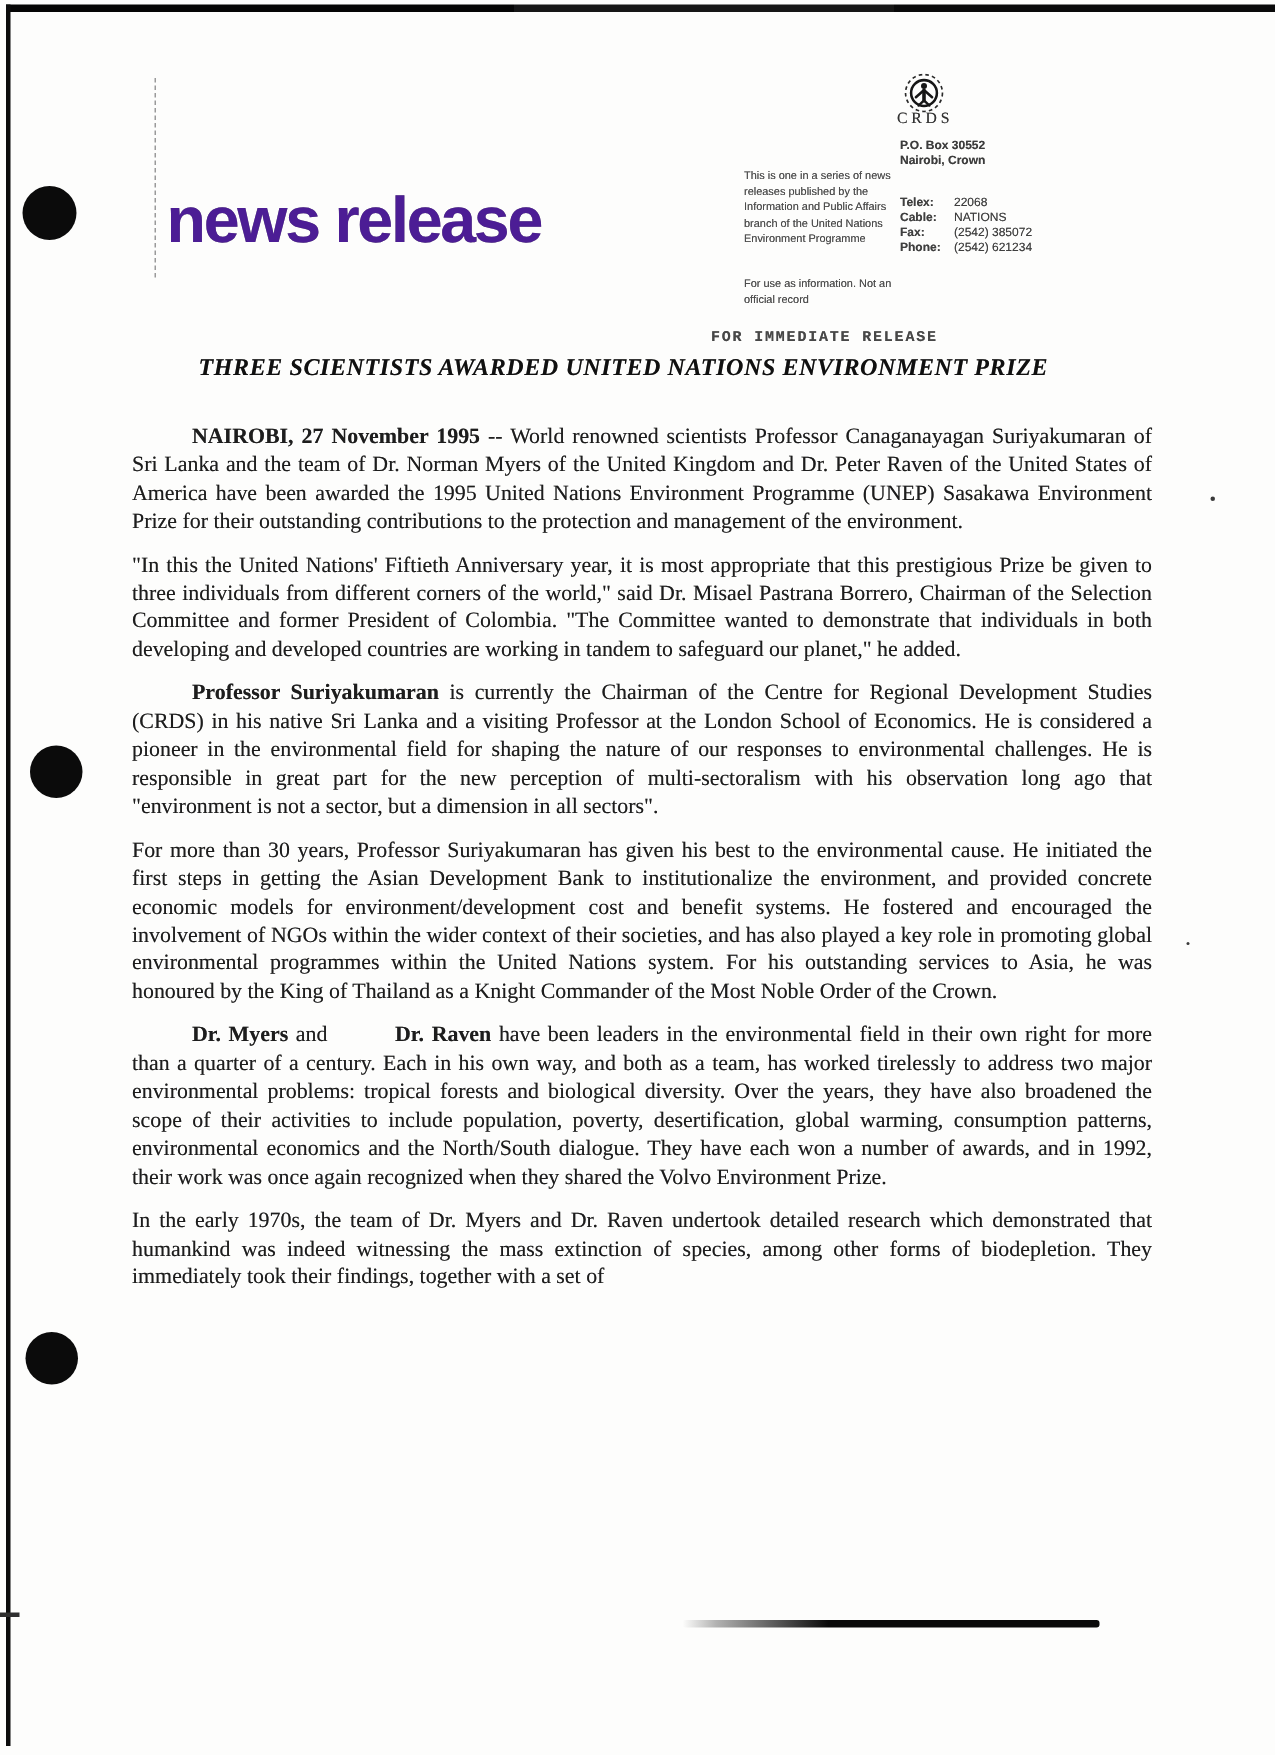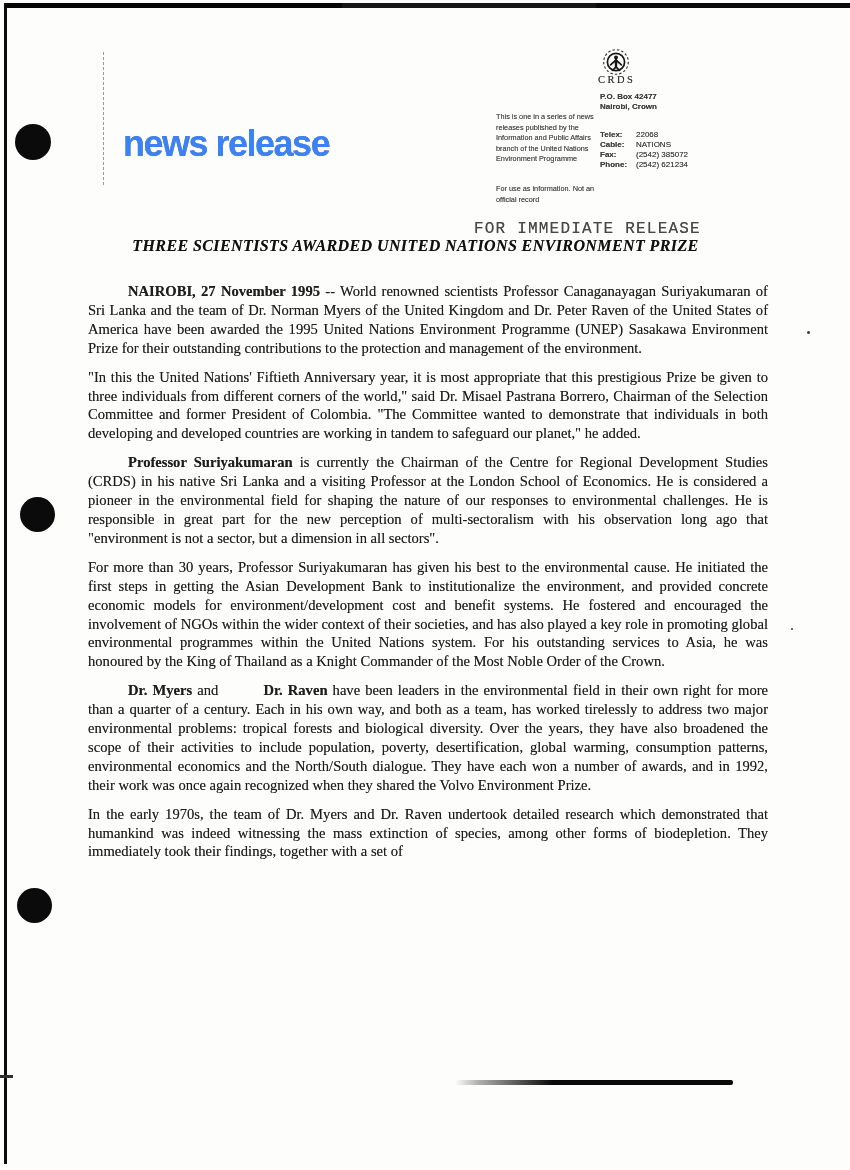--- a/index.html
+++ b/index.html
@@ -19,42 +19,42 @@
   .punch-dot{position:absolute;border-radius:50%;background:#0b0b0b;}
   .dot1{left:15px;top:124px;width:36px;height:36px;}
   .dot2{left:20px;top:497px;width:35px;height:35px;}
   .dot3{left:17px;top:888px;width:35px;height:35px;}
   .speck{position:absolute;background:#3a3a3a;border-radius:50%;}
 
   
   .brand-rule{position:absolute;left:103px;top:52px;height:133px;border-left:1px dashed #9a9a9a;}
   .brand{position:absolute;left:111px;top:123px;
     font-family:"Liberation Sans", sans-serif;
-    font-weight:bold;font-size:36px;letter-spacing:-1.5px;color:#3b82f6;margin-left:12px;}
+    font-weight:bold;font-size:43px;letter-spacing:-1.5px;color:#4c1d95;}
   .small-print{position:absolute;width:100px;
     font-family:"Liberation Sans", sans-serif;
     font-size:7.3px;line-height:10.6px;color:#4c4c4c;margin-top:43px;}
   .series-note{left:496px;top:69px;}
   .usage-note{left:496px;top:141px;}
   .unep-logo{position:absolute;left:599px;top:49px;}
   .unep-word{position:absolute;left:598px;top:74px;width:44px;
     font-family:"Liberation Serif", serif;font-size:10.5px;letter-spacing:2.5px;color:#333;}
   .addr{position:absolute;left:600px;top:92px;
     font-family:"Liberation Sans", sans-serif;
     font-weight:bold;font-size:8px;line-height:10px;color:#3c3c3c;}
   .contacts{position:absolute;left:600px;top:130px;
     font-family:"Liberation Sans", sans-serif;font-size:8px;line-height:10px;color:#3f3f3f;}
   .contact-row{display:flex;}
   .contact-row .lbl{width:36px;font-weight:bold;}
   .contact-row .val{white-space:nowrap;}
 
   
   .release-tag{position:absolute;left:474px;top:220px;
     font-family:"Liberation Mono", monospace;
-    font-size:16px;letter-spacing:1.2px;color:#474747;}
+    font-size:10px;letter-spacing:1.2px;color:#474747;font-weight:bold;}
   .doc-title{position:absolute;left:88px;top:237px;width:655px;
     text-align:center;font-weight:bold;font-style:italic;
     font-size:16px;letter-spacing:0.4px;color:#101010;white-space:nowrap;}
 
   
   .body-col{position:absolute;left:88px;top:282px;width:680px;}
   .body-col p{
     margin:0 0 10px 0;
     font-size:14.6px;line-height:18.9px;
     text-align:justify;color:#1d1d1d;}
@@ -91,21 +91,21 @@
       <circle cx="17" cy="13" r="8.6" fill="none" stroke="#161616" stroke-width="1.7"></circle>
       <circle cx="17" cy="8.4" r="2" fill="#161616"></circle>
       <rect x="15.8" y="10" width="2.4" height="9.4" rx="1.1" fill="#161616"></rect>
       <path d="M16.5 11.5 L11.6 15.8 M17.5 11.5 L22.4 15.8" stroke="#161616" stroke-width="1.7" stroke-linecap="round" fill="none"></path>
       <path d="M16.3 18.6 L13.4 21.4 M17.7 18.6 L20.6 21.4" stroke="#161616" stroke-width="1.6" stroke-linecap="round" fill="none"></path>
     </svg>
   </div>
   <div class="unep-word">CRDS</div>
 
   <div class="addr">
-    <div>P.O. Box 42477</div>
+    <div>P.O. Box 30552</div>
     <div>Nairobi, Crown</div>
   </div>
 
   <div class="contacts">
     <div class="contact-row">
       <span class="lbl">Telex:</span>
       <span class="val">22068</span>
     </div>
     <div class="contact-row">
       <span class="lbl">Cable:</span>

